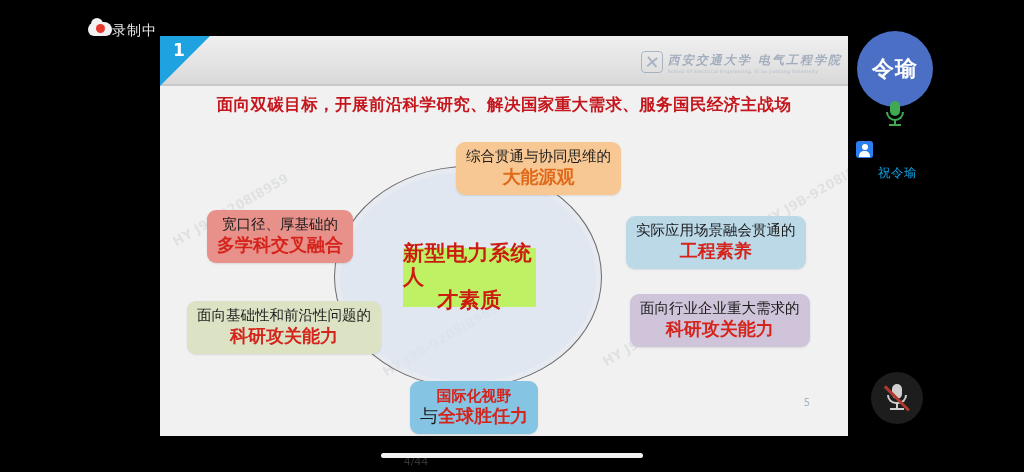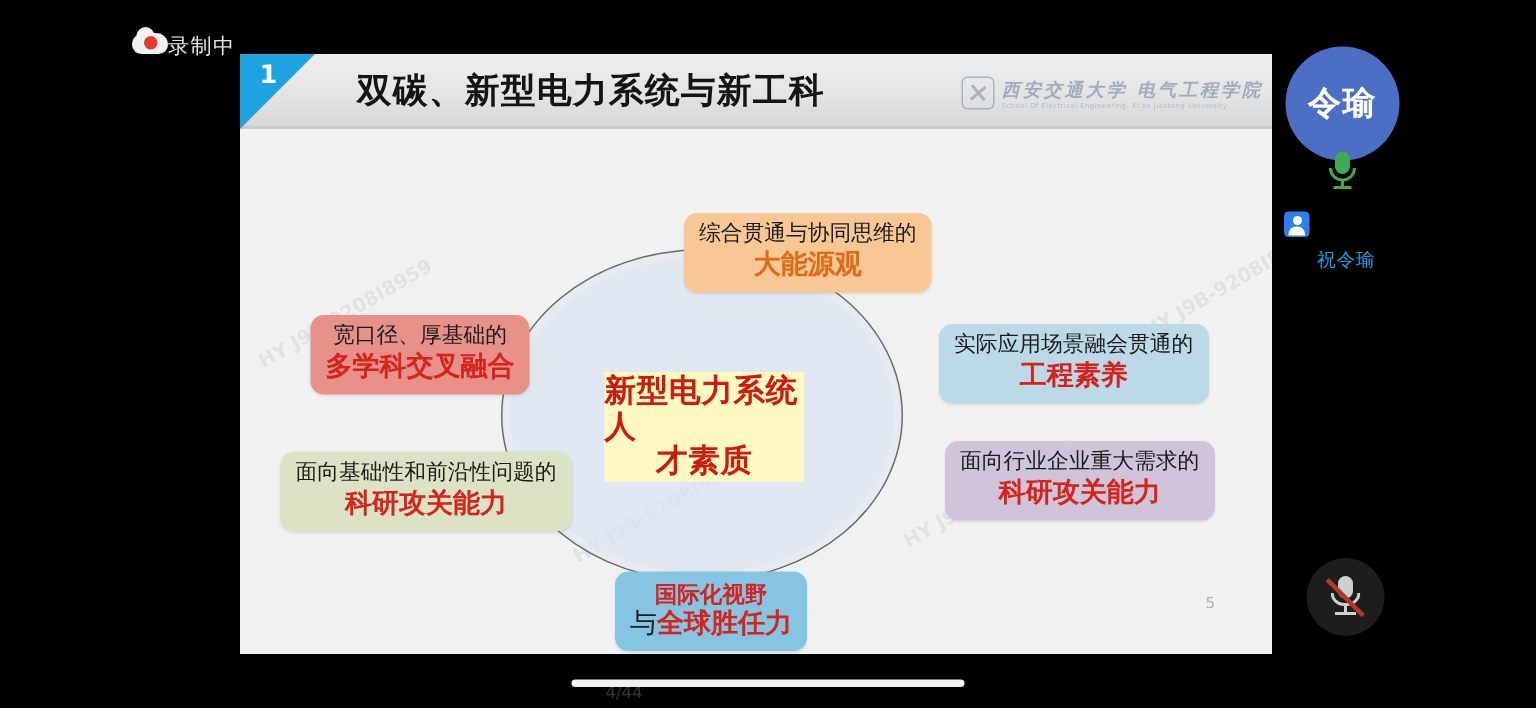--- a/index.html
+++ b/index.html
@@ -116,21 +116,21 @@
   .n-right-u{ left: 466px; top: 180px;  background: #bcd9e8; }
   .n-left-d { left: 27px;  top: 265px;  background: #dbe3c4; }
   .n-right-d{ left: 470px; top: 258px;  background: #cfc4da; }
   .n-bottom { left: 250px; top: 345px;  background: #86c4e4; }
   .n-bottom .l1 { color: #d4241c; font-weight: bold; font-size: 15px; }
   .n-bottom .l2 { color: #d4241c; }
   .n-bottom .l2 .blk { color: #1b1b1b; font-weight: normal; }
 
   .center-card {
     position: absolute; left: 243px; top: 212px;
-    width: 133px; height: 73px; background: #fef9c3;
+    width: 133px; height: 59px; background: #bef264;
     display: flex; flex-direction: column; align-items: center; justify-content: center;
   }
   .center-card span {
     font-size: 21px; font-weight: bold; color: #cc1b10;
     line-height: 1.14; letter-spacing: 0.5px;
   }
   .page-num {
     position: absolute; right: 38px; bottom: 28px;
     font-size: 10px; color: #a8b4be;
   }
@@ -225,30 +225,30 @@
       <div class="wm" style="left:250px; top:20px;">HY J9B-9208I8959</div>
       <div class="wm" style="left:470px; top:30px;">HY J9B-9208I8959</div>
       <div class="wm" style="left:10px;  top:200px;">HY J9B-9208I8959</div>
       <div class="wm" style="left:220px; top:330px;">HY J9B-9208I8959</div>
       <div class="wm" style="left:440px; top:320px;">HY J9B-9208I8959</div>
       <div class="wm" style="left:600px; top:180px;">HY J9B-9208I8959</div>
 
       <div class="slide-header">
         <div class="corner-tri"></div>
         <div class="corner-num">1</div>
-        <div class="slide-title">双碳、新型电力系统与新工科</div>
         <div class="logo-wrap">
           <div class="logo-mark"></div>
           <div>
             <span class="logo-text-cn">西安交通大学 电气工程学院</span>
             <span class="logo-text-en">School Of Electrical Engineering, Xi'an Jiaotong University</span>
           </div>
         </div>
       </div>
 
+      <div class="subtitle">面向双碳目标，开展前沿科学研究、解决国家重大需求、服务国民经济主战场</div>
 
       <div class="ring-fill"></div>
       <div class="ring"></div>
 
       <div class="node n-top accent-orange">
         <span class="l1">综合贯通与协同思维的</span>
         <span class="l2">大能源观</span>
       </div>
 
       <div class="node n-left-u">

